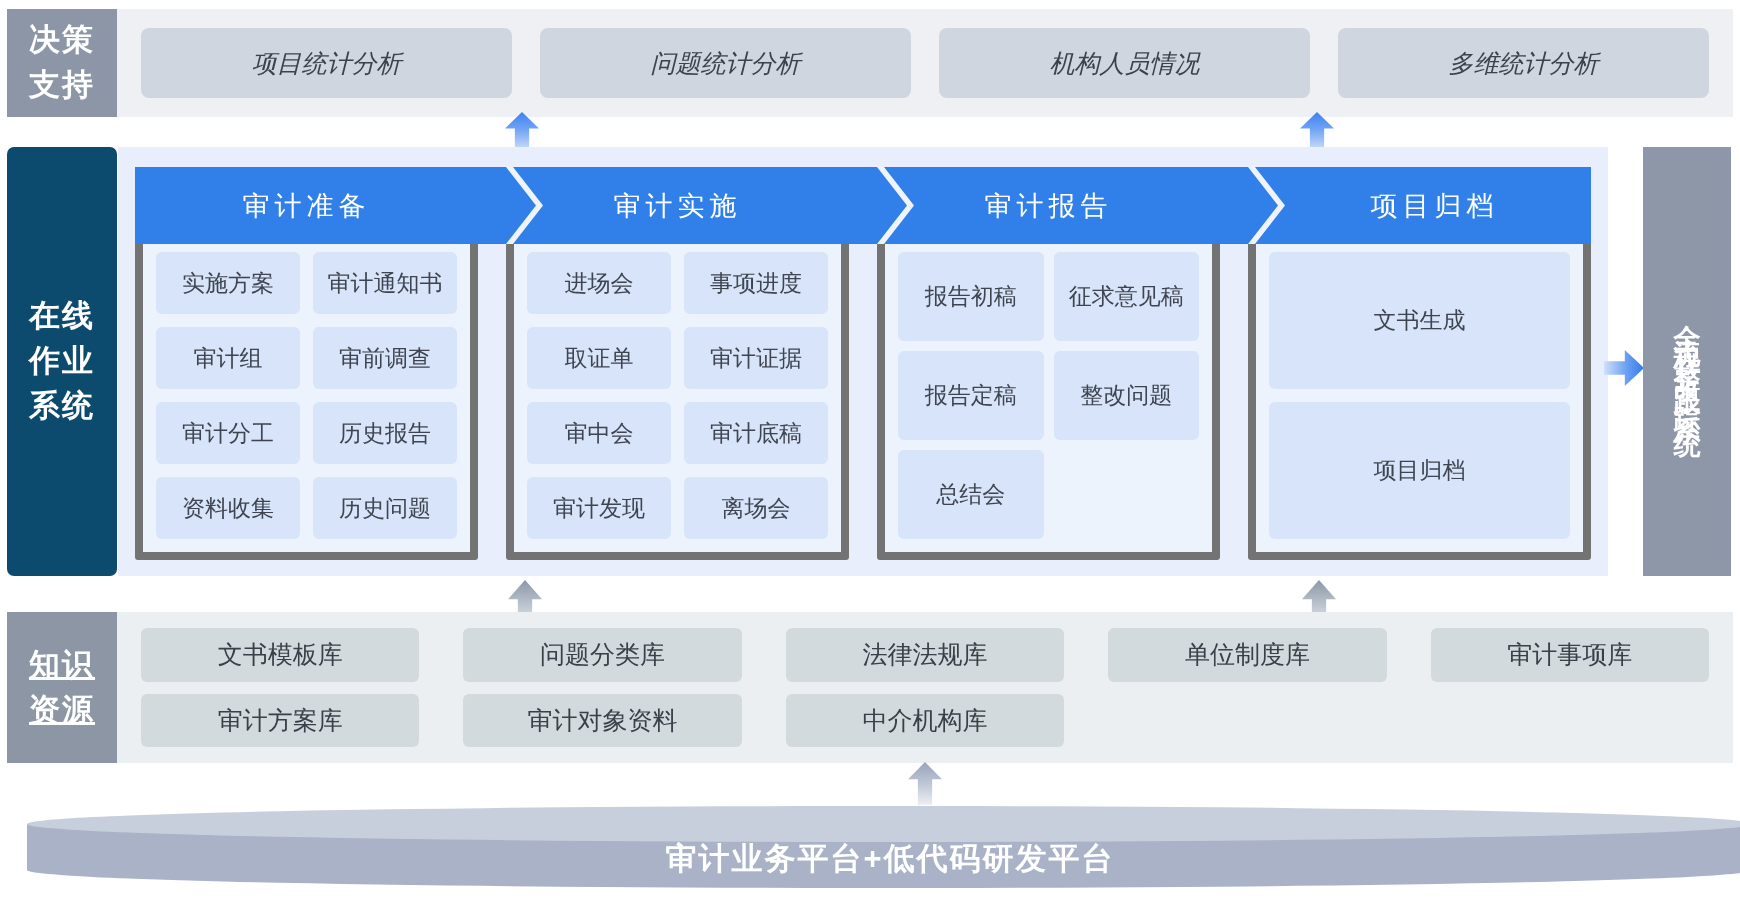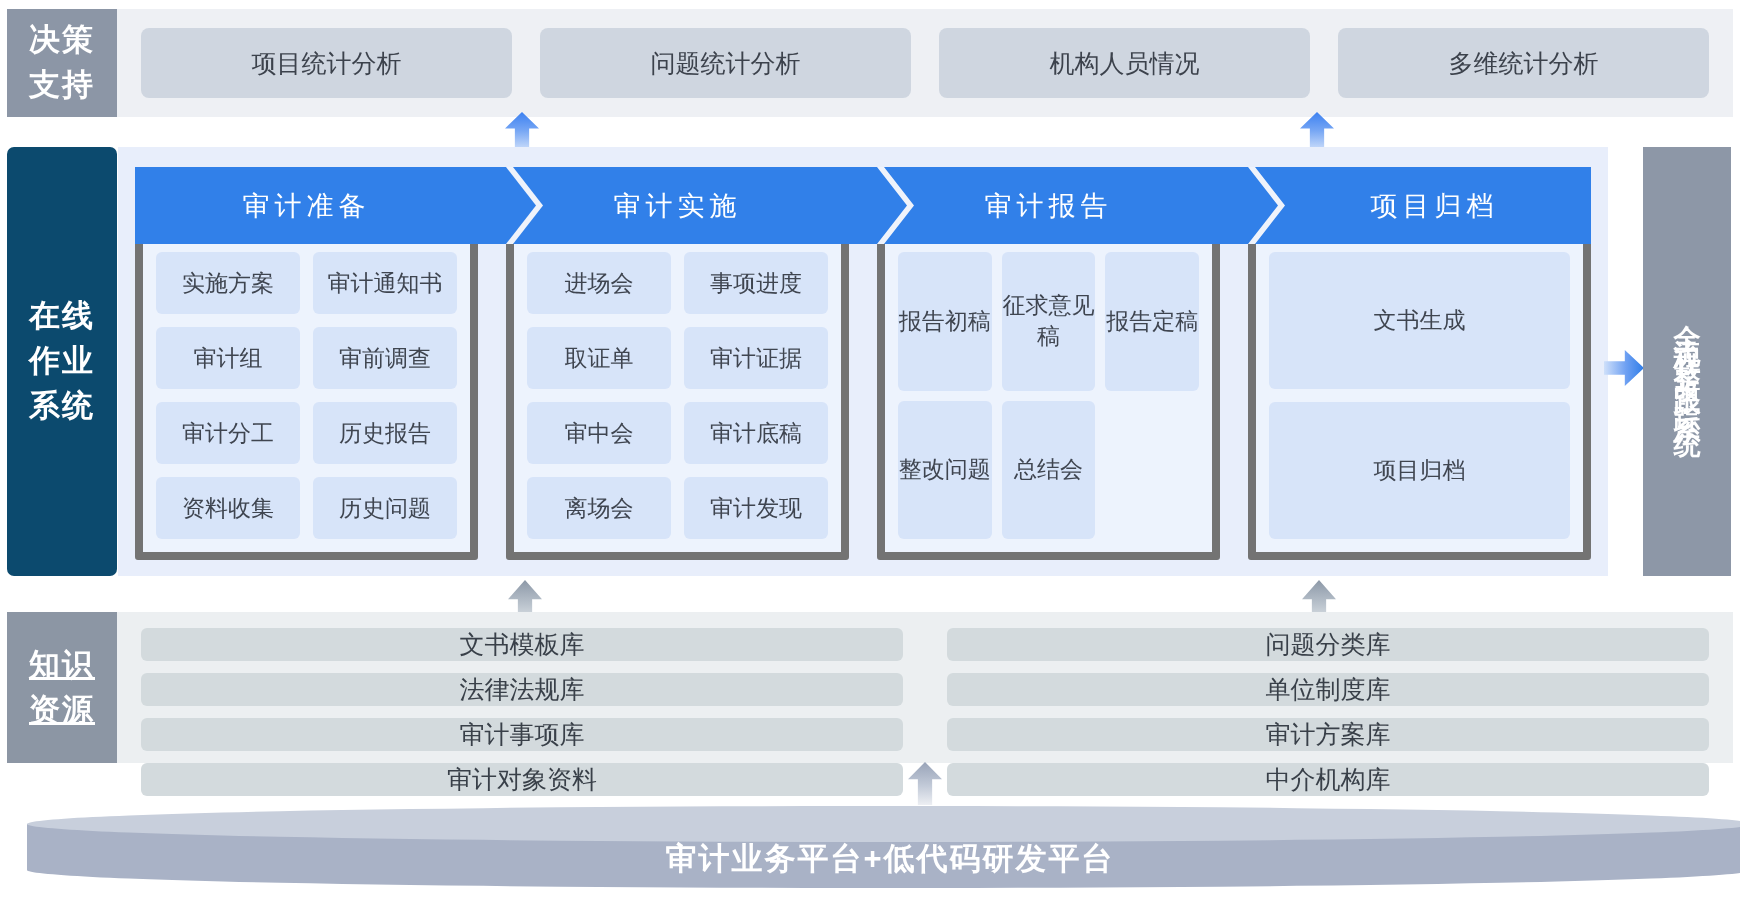--- a/index.html
+++ b/index.html
@@ -12,21 +12,21 @@
     line-height:1.45; display:flex; flex-direction:column; align-items:center; justify-content:center;
     text-align:center; letter-spacing:2px; }
   .lbl-gray  { background:#8c96a6; }
   .lbl-gray2 { background:#8c96a4;text-decoration:underline; }
   .lbl-blue  { background:#0c4a6e;border-radius:7px; }
 
   
   .top-band { position:absolute; left:7px; top:9px; width:1726px; height:108px; display:flex; }
   .top-body { flex:1; background:#eef0f4; display:flex; align-items:center; gap:28px; padding:0 24px; }
   .top-btn { flex:1; height:70px; background:#cfd6e0; border-radius:8px; display:flex;
-    align-items:center; justify-content:center; font-size:25px; color:#3c424c; }
+    align-items:center; justify-content:center; font-size:25px; color:#3c424c;font-style:italic; }
 
   
   .arrow-up { position:absolute; clip-path:polygon(50% 0,100% 40%,71% 40%,71% 100%,29% 100%,29% 40%,0 40%); }
   .arrow-blue { width:34px; height:41px; top:112px;
     background:linear-gradient(180deg,#3c81f1 0%,#76a6f4 45%,#d9e6fb 100%); }
   .a1 { left:505px; } .a2 { left:1300px; }
   .arrow-gray { width:34px; height:48px; top:580px;
     background:linear-gradient(180deg,#8c98a7 0%,#b9c2cc 50%,#e9edf0 100%); }
   .a3 { left:508px; } .a4 { left:1302px; }
   .arrow-steel { position:absolute; left:908px; top:762px; width:34px; height:43px;
@@ -51,34 +51,34 @@
     padding-right:58px; }
   .chev.mid { width:calc(100% + 58px);
     clip-path:polygon(0 0,calc(100% - 30px) 0,100% 50%,calc(100% - 30px) 100%,0 100%,30px 50%);
     padding-left:30px; padding-right:88px; }
   .chev.last { width:100%;
     clip-path:polygon(0 0,100% 0,100% 100%,0 100%,30px 50%);
     padding-left:30px; }
   .panel { flex:1; background:#edf3fd; border:8px solid #737373; border-radius:3px;
     padding:13px; display:grid; grid-auto-rows:1fr; }
   .panel.two { grid-template-columns:1fr 1fr; gap:13px; }
-  .panel.one { grid-template-columns:1fr 1fr 1fr; gap:10px;text-align:center; }
+  .panel.one { grid-template-columns:1fr 1fr; gap:10px;text-align:center; }
   .panel.tall { grid-template-columns:1fr; gap:13px; }
   .chip { background:#d7e4f9; border-radius:6px; display:flex; align-items:center;
     justify-content:center; font-size:23px; color:#3f4550; }
 
   
   .right-bar { position:absolute; left:1643px; top:147px; width:88px; height:429px;
     background:#8d97a7; display:flex; align-items:center; justify-content:center; }
   .vtext { writing-mode:vertical-rl; text-orientation:upright; color:#fff; font-weight:bold;
     font-size:27px; letter-spacing:13px; }
 
   
   .know-band { position:absolute; left:7px; top:612px; width:1726px; height:151px; display:flex; }
-  .know-body { flex:1; background:#eceff1; display:grid; grid-template-columns:repeat(2,1fr);
+  .know-body { flex:1; background:#eceff1; display:grid; grid-template-columns:repeat(5,1fr);
     grid-auto-rows:1fr; gap:12px 44px; padding:16px 24px; }
   .know-btn { background:#d3dadd; border-radius:6px; display:flex; align-items:center;
     justify-content:center; font-size:25px; color:#394049; }
 
   
   .cylinder { position:absolute; left:7px; top:806px; width:1726px; height:82px;margin-left:20px; }
   .cyl-top { position:absolute; left:0; top:0; width:100%; height:36px; border-radius:50%;
     background:#c8cfdc; z-index:2; }
   .cyl-bottom { position:absolute; left:0; bottom:0; width:100%; height:36px; border-radius:50%;
     background:#a9b2c6; z-index:0; }
@@ -136,22 +136,22 @@
       <div class="chev-wrap z3 has-tip">
         <div class="chev mid">审计实施</div>
       </div>
       <div class="panel two">
         <div class="chip">进场会</div>
         <div class="chip">事项进度</div>
         <div class="chip">取证单</div>
         <div class="chip">审计证据</div>
         <div class="chip">审中会</div>
         <div class="chip">审计底稿</div>
+        <div class="chip">审计发现</div>
         <div class="chip">离场会</div>
-        <div class="chip">审计发现</div>
       </div>
     </div>
 
     <div class="col">
       <div class="chev-wrap z2 has-tip">
         <div class="chev mid">审计报告</div>
       </div>
       <div class="panel one">
         <div class="chip">报告初稿</div>
         <div class="chip">征求意见稿</div>

